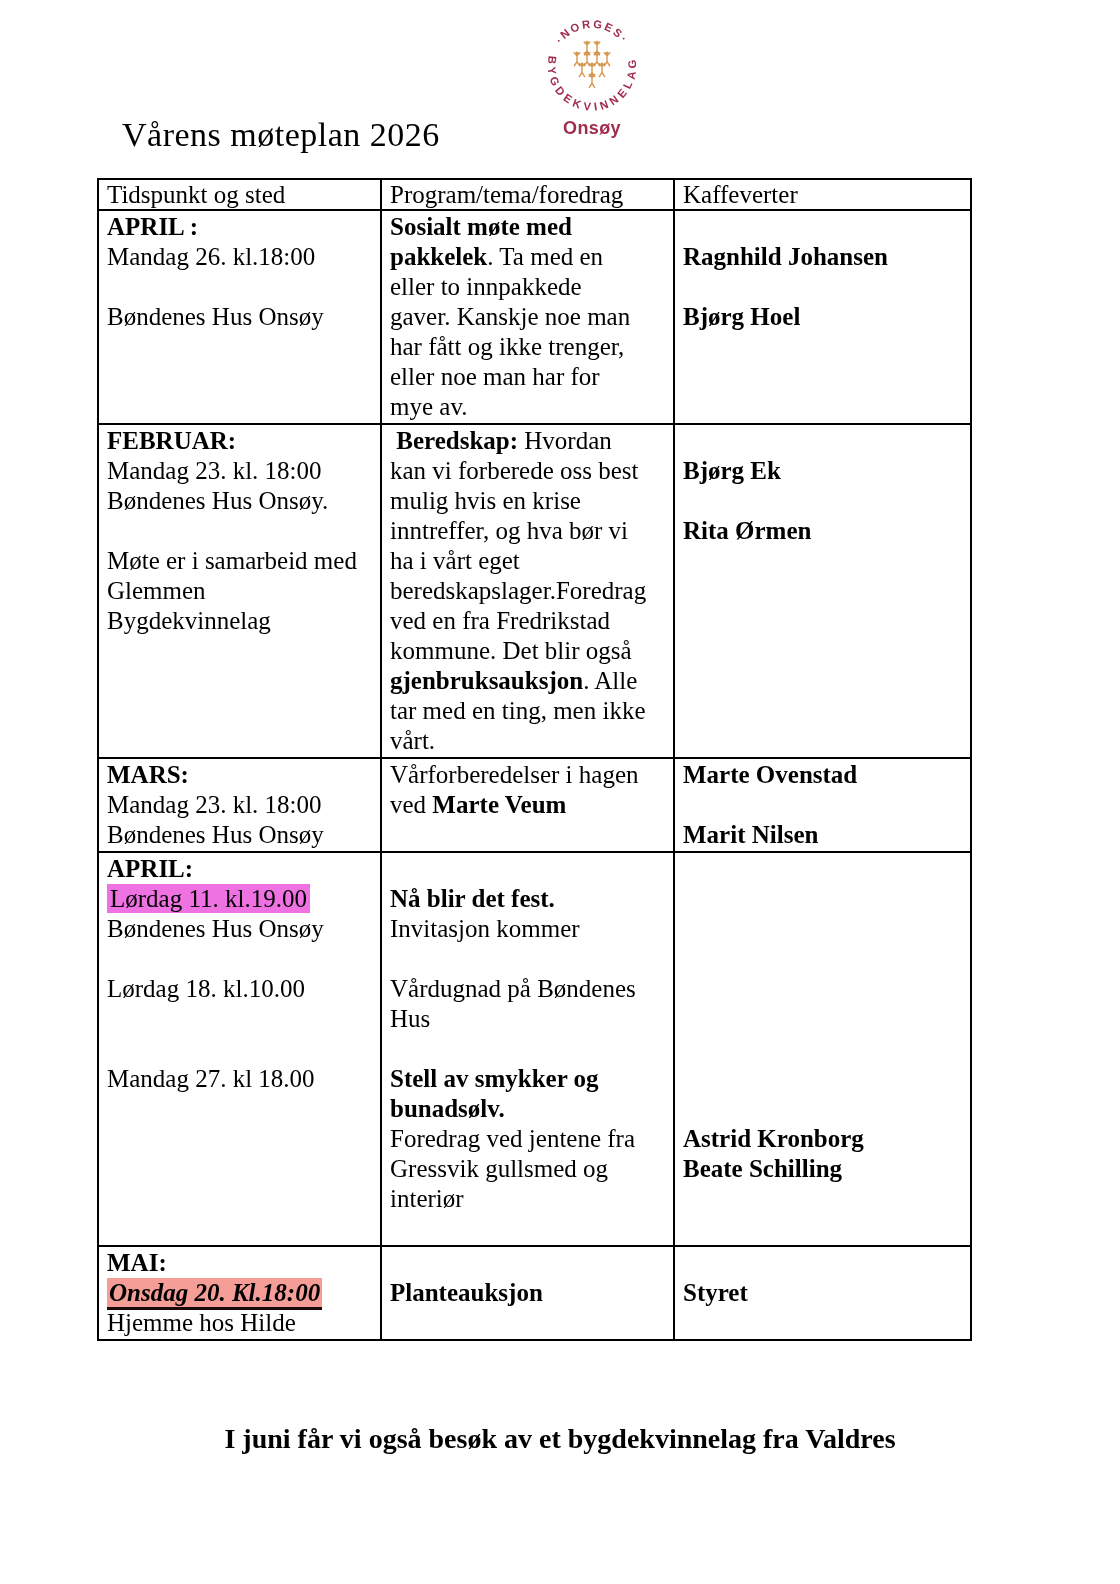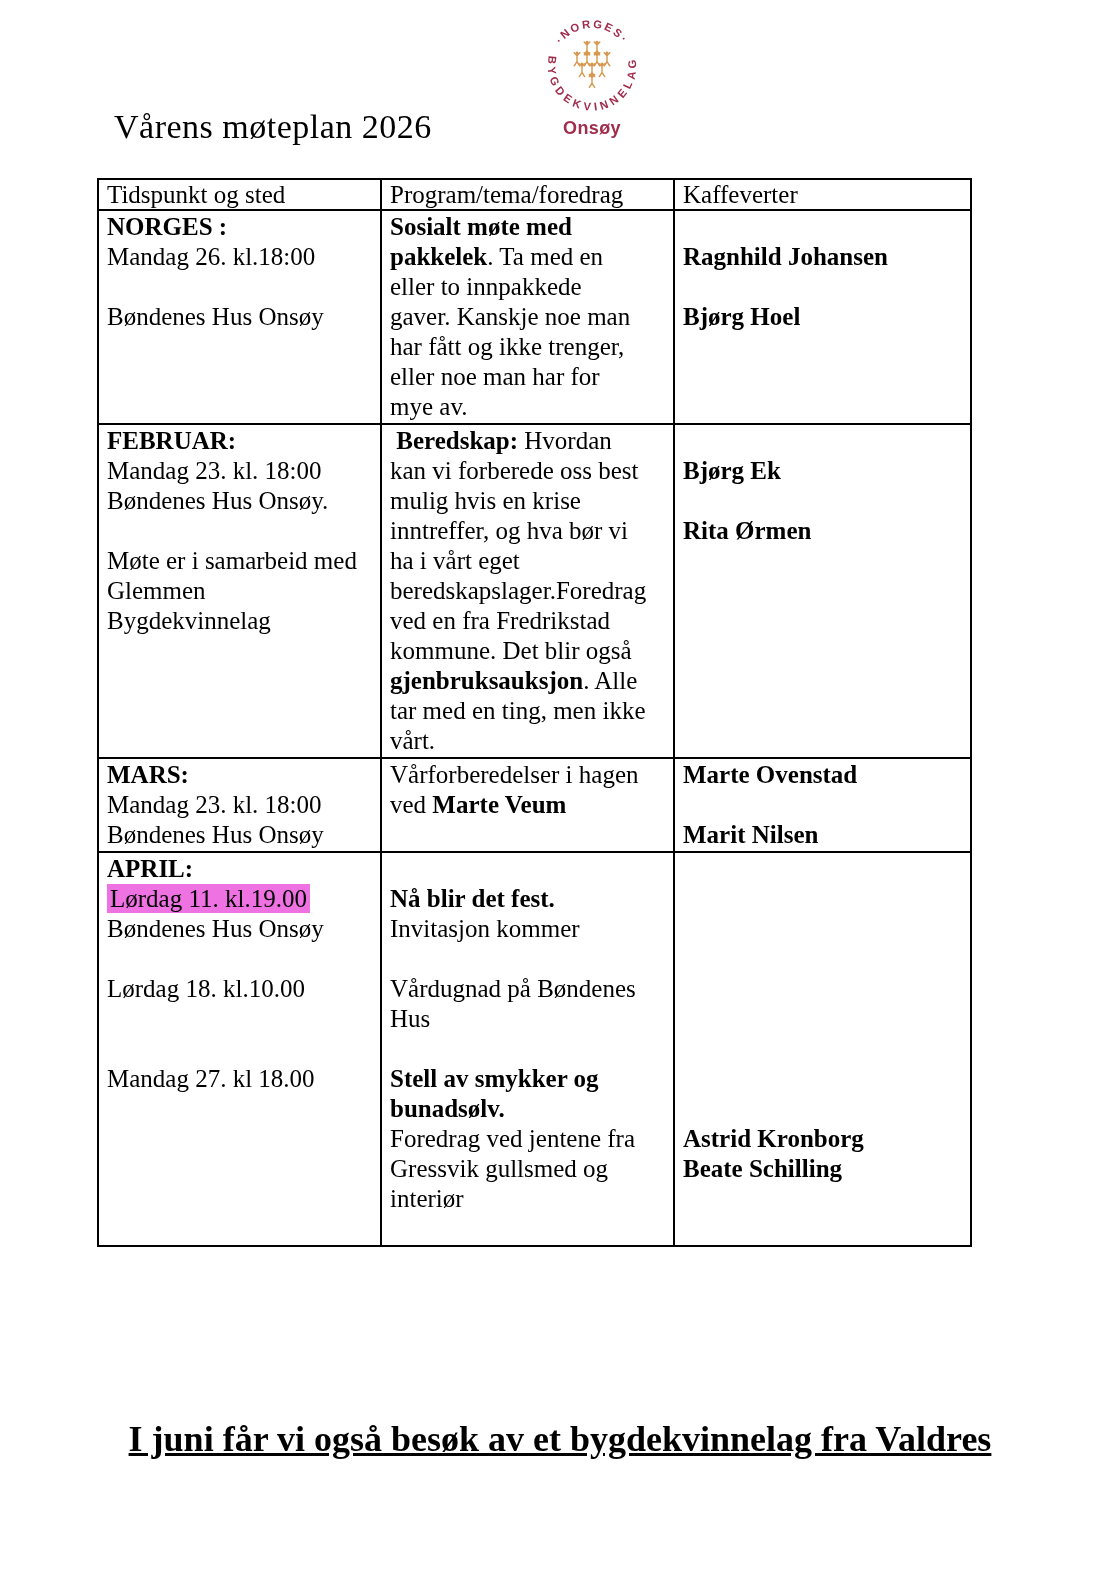--- a/index.html
+++ b/index.html
@@ -9,21 +9,21 @@
     --hl-salmon:#f59d97;
     --ink:#000000;
   }
   html,body{margin:0;padding:0;}
   body{
     width:1120px;height:1584px;background:#ffffff;position:relative;
     font-family:"Liberation Serif", serif;color:var(--ink);
     overflow:hidden;
   }
   .page-title{
-    position:absolute;left:110px;top:104px;margin:4px;
+    position:absolute;left:110px;top:104px;margin:12px;
     font-size:34px;font-weight:normal;letter-spacing:.5px;
   }
   .logo{
     position:absolute;left:540px;top:12px;width:104px;text-align:center;
   }
   .logo svg{display:block;margin:0 auto;}
   .arc-text{
     fill:var(--maroon);
     font-family:"Liberation Sans", sans-serif;
     font-weight:bold;
@@ -48,21 +48,21 @@
   table.plan th{font-size:25px;line-height:27px;font-weight:normal;white-space:nowrap;}
   .line{line-height:30px;min-height:30px;white-space:pre-wrap;}
   .run{}
   .b{font-weight:bold;}
   .i{font-style:italic;}
   .u{border-bottom:3px solid #1c0a0a;}
   .hl-pink{background:var(--hl-pink);padding:1px 3px;margin-top:40px;}
   .hl-salmon{background:var(--hl-salmon);padding:1px 2px;}
   .footer-note{
     position:absolute;left:0;top:1422px;width:100%;
-    text-align:center;font-weight:bold;font-size:36px;line-height:34px;text-decoration:underline;
+    text-align:center;font-weight:bold;font-size:28px;line-height:34px;
   }
 </style>
 </head>
 <body>
 
 <div class="page">
 
   <h1 class="page-title">Vårens møteplan 2026</h1>
 
   <div class="logo">
@@ -102,21 +102,21 @@
     <thead>
       <tr id="plan-head">
           <th>Tidspunkt og sted</th>
           <th>Program/tema/foredrag</th>
           <th>Kaffeverter</th>
         </tr>
     </thead>
     <tbody id="plan-body">
         <tr>
           <td>
-            <div class="line"><span class="run b">NORGES :</span></div>
+            <div class="line"><span class="run b">APRIL :</span></div>
             <div class="line"><span class="run">Mandag 26. kl.18:00</span></div>
             <div class="line"></div>
             <div class="line"><span class="run">Bøndenes Hus Onsøy</span></div>
           </td>
           <td>
             <div class="line"><span class="run b">Sosialt møte med</span></div>
             <div class="line"><span class="run b">pakkelek</span><span class="run">. Ta med en</span></div>
             <div class="line"><span class="run">eller to innpakkede</span></div>
             <div class="line"><span class="run">gaver. Kanskje noe man</span></div>
             <div class="line"><span class="run">har fått og ikke trenger,</span></div>
@@ -209,18 +209,33 @@
             <div class="line"></div>
             <div class="line"></div>
             <div class="line"></div>
             <div class="line"></div>
             <div class="line"></div>
             <div class="line"></div>
             <div class="line"><span class="run b">Astrid Kronborg</span></div>
             <div class="line"><span class="run b">Beate Schilling</span></div>
           </td>
         </tr>
+        <tr>
+          <td>
+            <div class="line"><span class="run b">MAI:</span></div>
+            <div class="line"><span class="run b i u hl-salmon">Onsdag 20. Kl.18:00</span></div>
+            <div class="line"><span class="run">Hjemme hos Hilde</span></div>
+          </td>
+          <td>
+            <div class="line"></div>
+            <div class="line"><span class="run b">Planteauksjon</span></div>
+          </td>
+          <td>
+            <div class="line"></div>
+            <div class="line"><span class="run b">Styret</span></div>
+          </td>
+        </tr>
       </tbody>
   </table>
 
   <div class="footer-note">I juni får vi også besøk av et bygdekvinnelag fra Valdres</div>
 
 </div>
 
 </body></html>

